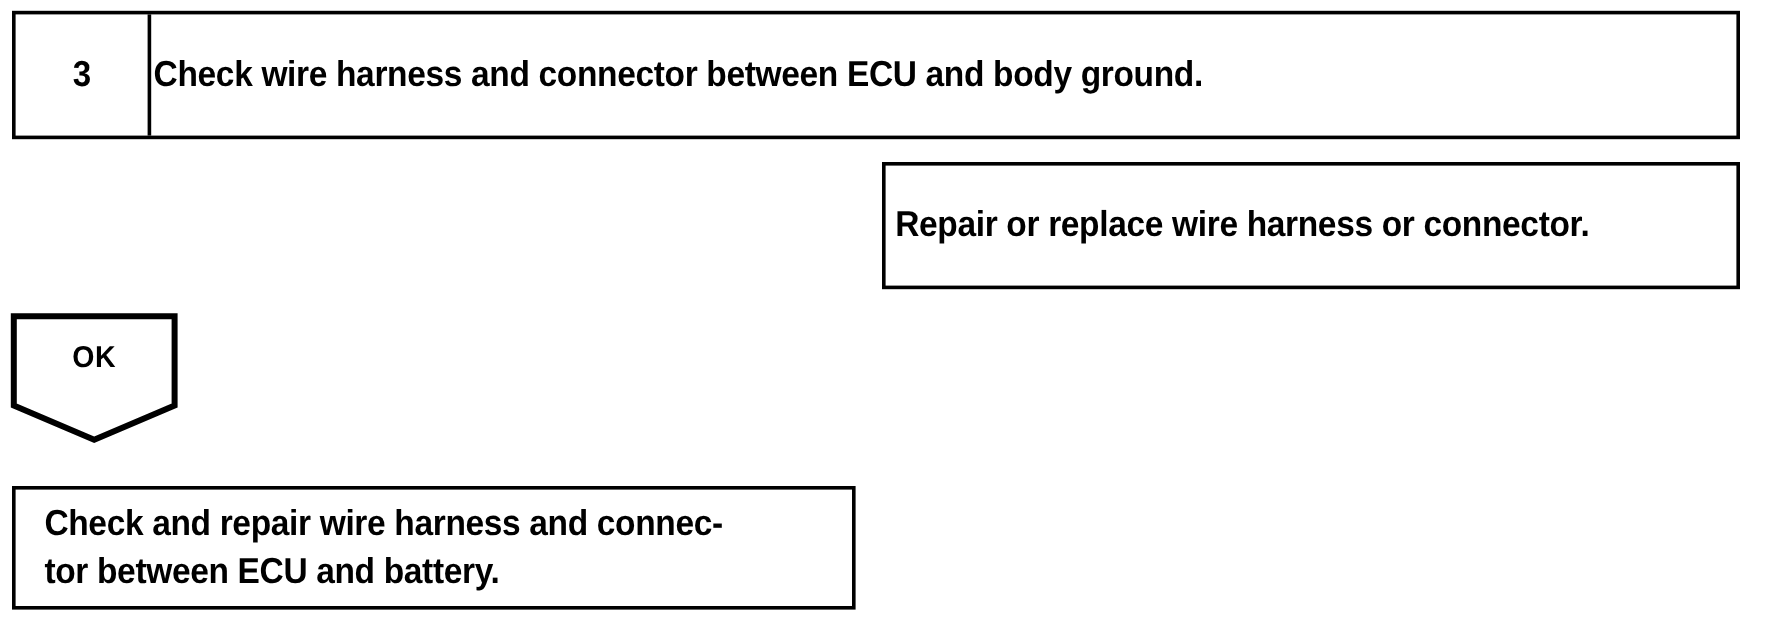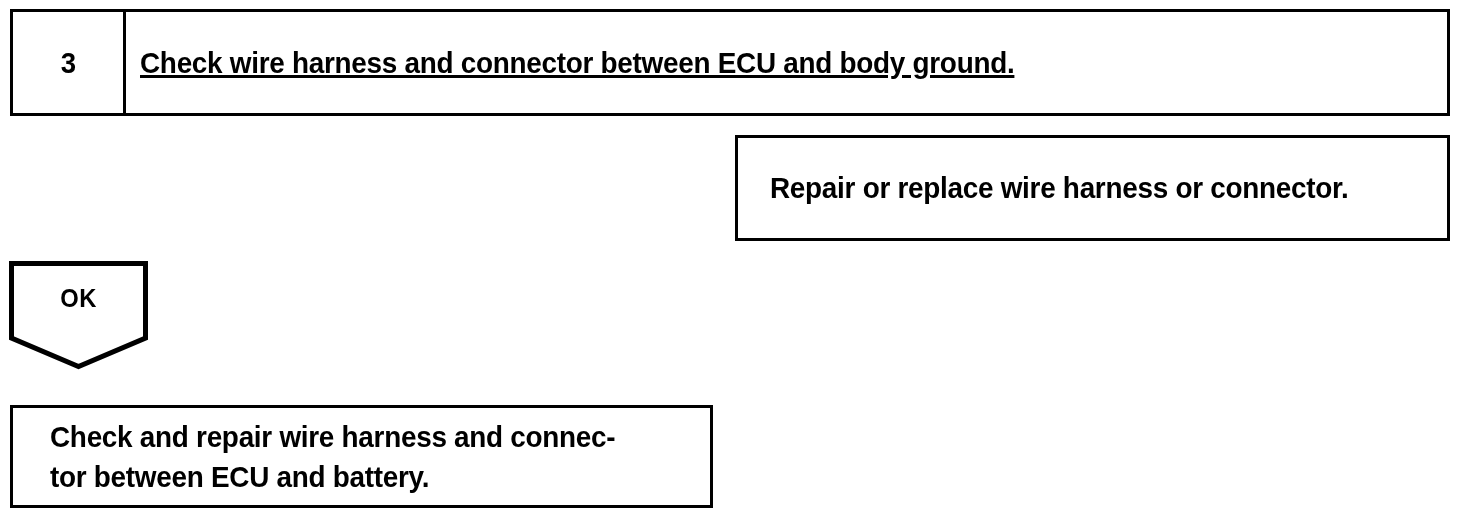--- a/index.html
+++ b/index.html
@@ -54,22 +54,21 @@
     font-size: 30px;
     font-weight: bold;
     letter-spacing: 0px;
     line-height: 1;
     transform: scaleX(0.92);
   }
   #step-text-cell {
     flex: 1 1 auto;
     display: flex;
     align-items: center;
-    padding-left: 14px;
-    text-decoration: underline;
+    padding-left: 2px;
   }
 
   
   .body-text {
     font-size: 30px;
     font-weight: bold;
     line-height: 30px;
     letter-spacing: -0.3px;
     white-space: pre-line;
     transform: scaleX(0.93);
@@ -77,31 +76,31 @@
   }
 
   
   #repair-box {
     left: 735px;
     top: 135px;
     width: 715px;
     height: 106px;
     display: flex;
     align-items: center;
-    padding-left: 32px;
+    padding-left: 8px;
   }
 
   #final-box {
     left: 10px;
     top: 405px;
     width: 703px;
     height: 103px;
     display: flex;
     align-items: center;
-    padding-left: 37px;
+    padding-left: 24px;
   }
   #final-box .body-text {
     line-height: 40px;
   }
 
   
   #ng-arrow {
     position: absolute;
     left: 604px;
     top: 131px;

